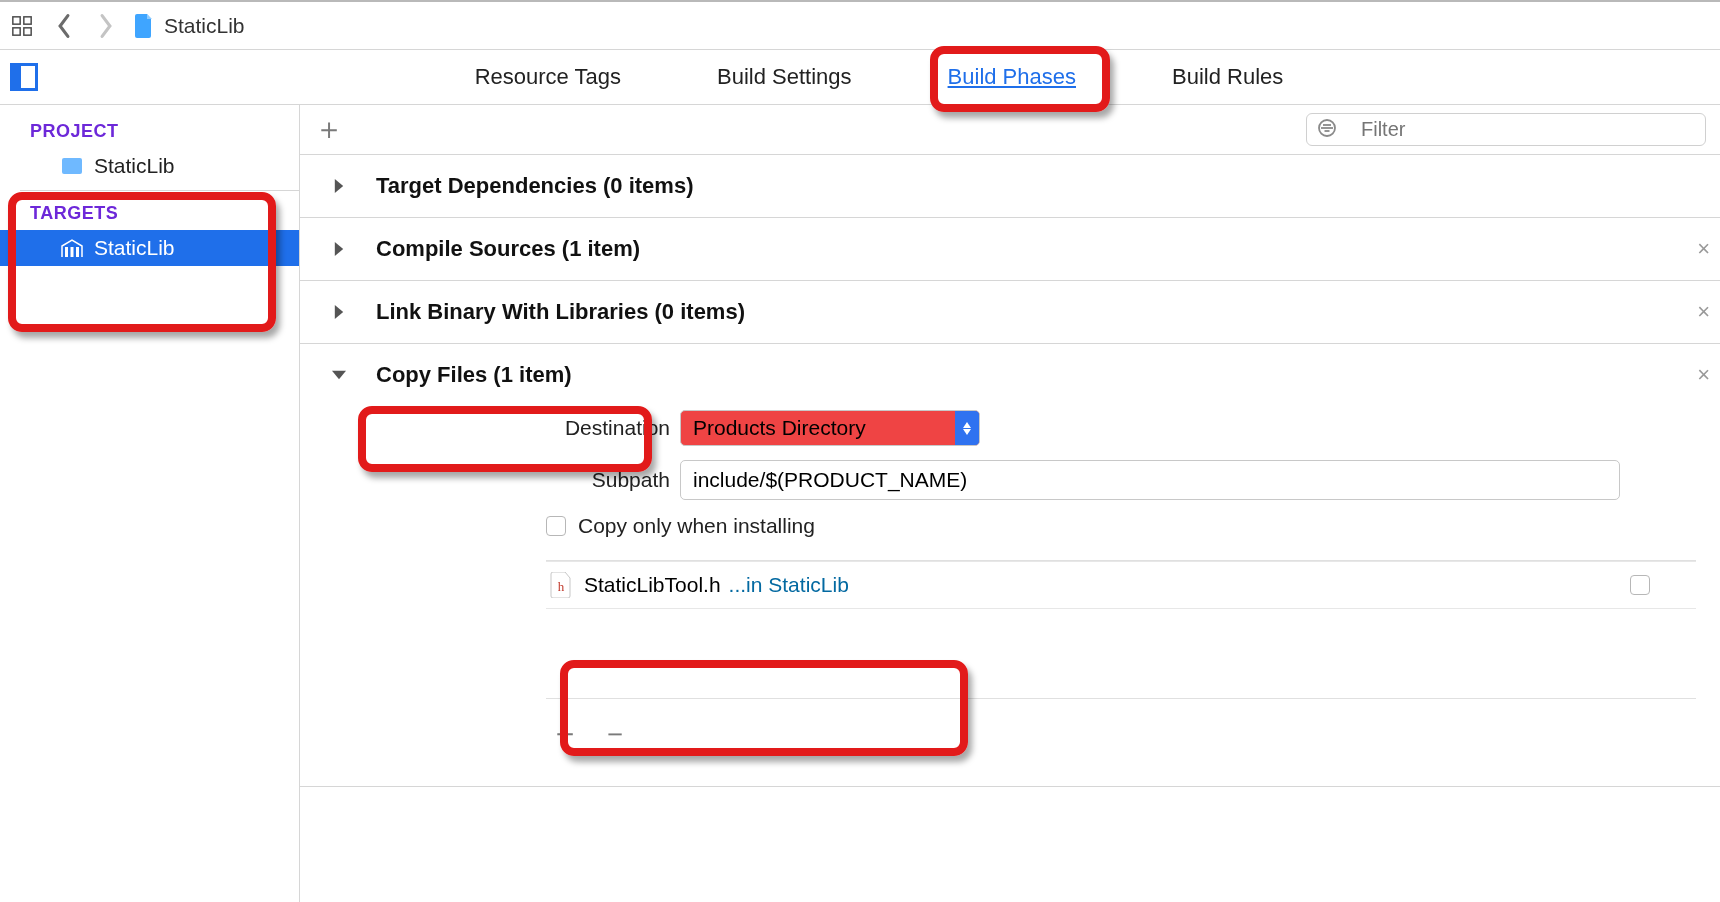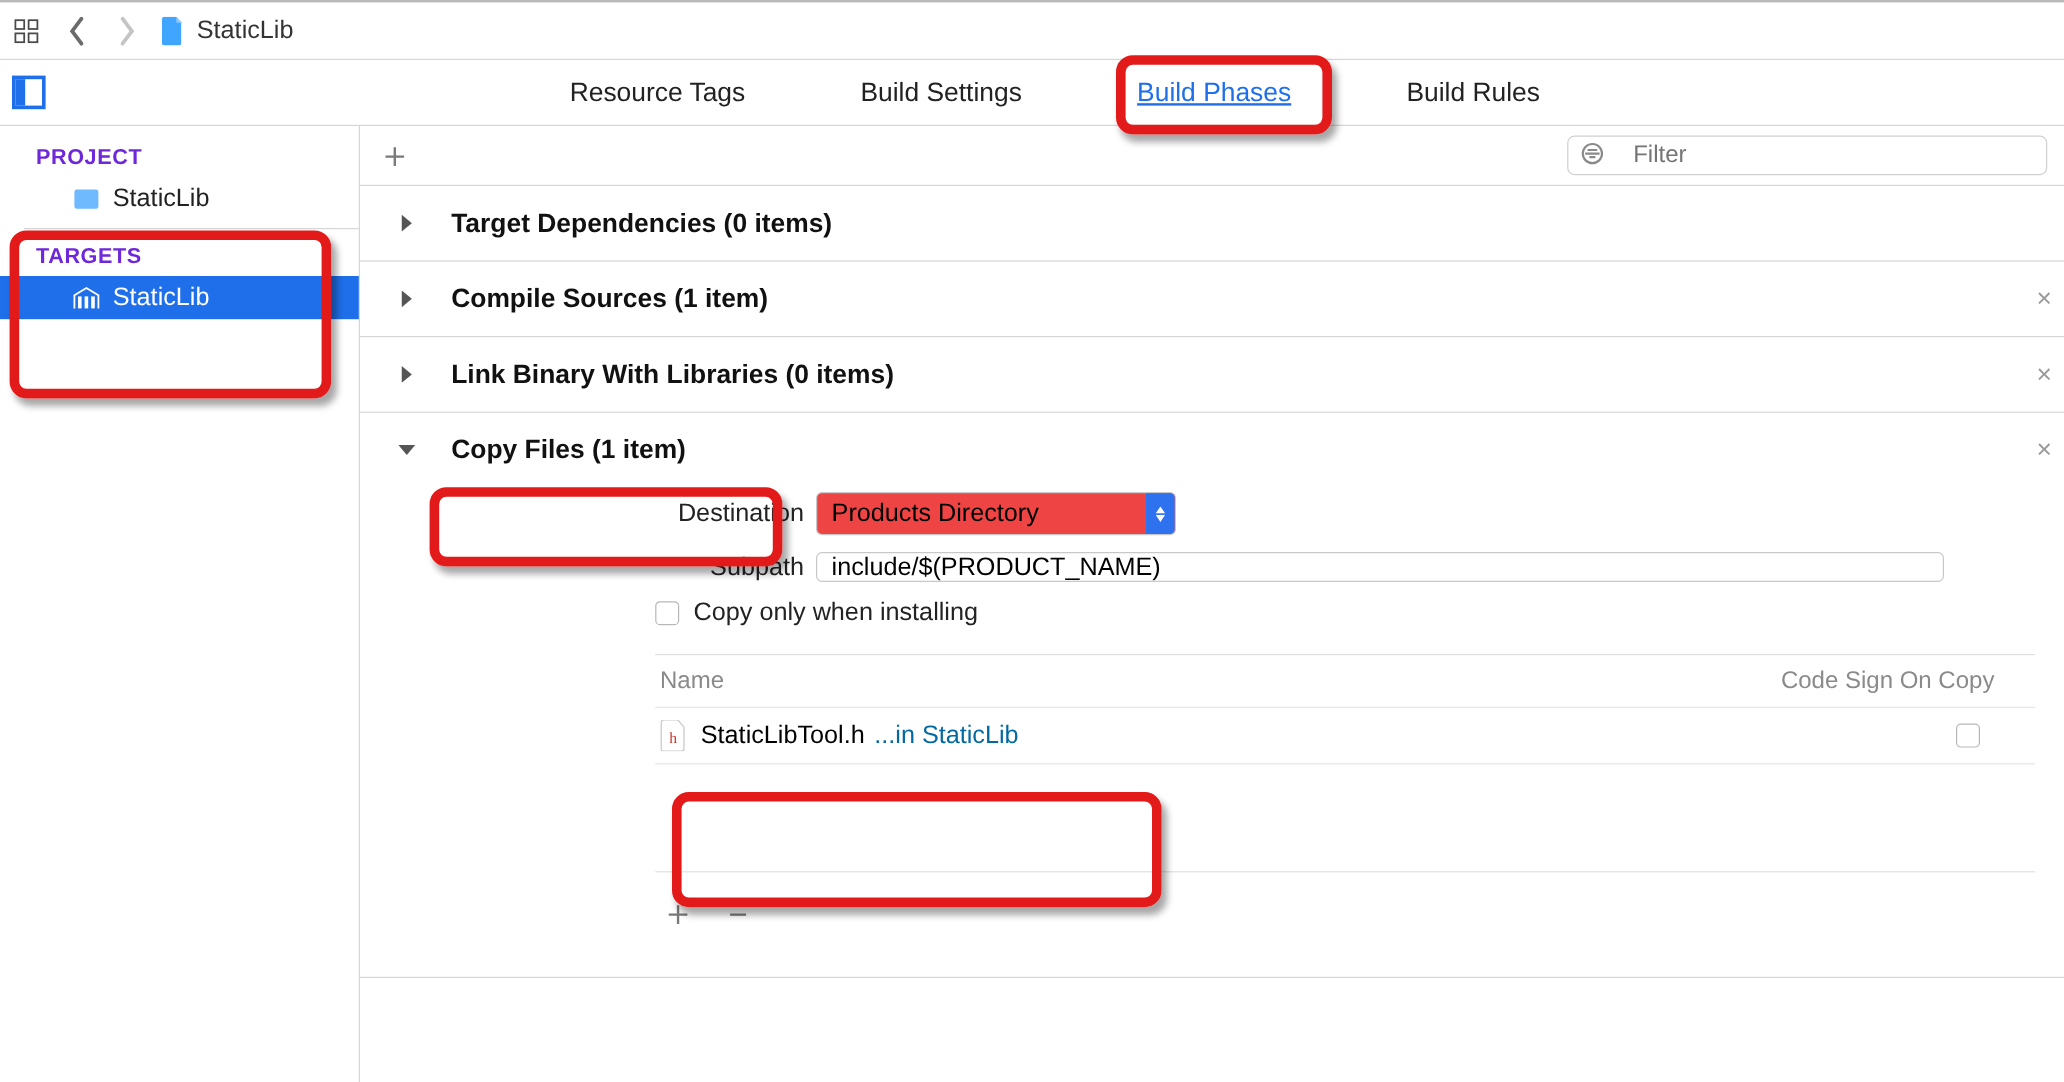--- a/index.html
+++ b/index.html
@@ -92,21 +92,21 @@
     border:1px solid #c8c8c8; border-radius:5px; height:36px;
     padding:0 0 0 12px; font-size:21px; min-width:300px;
     background:#ef4444; overflow:hidden;
   }
   .select-box .sel-arrows {
     width:24px; height:36px; background:#2f72f0;
     display:flex; flex-direction:column; align-items:center; justify-content:center; gap:1px;
   }
   .select-box .sel-arrows svg { fill:#fff; }
   .textfield {
-    border:1px solid #c8c8c8; border-radius:5px; height:25px;
+    border:1px solid #c8c8c8; border-radius:5px; height:40px;
     padding:0 12px; font-size:21px; flex:1; outline:none;
     max-width: 940px;
   }
   .chk-row { display:flex; align-items:center; gap:12px; margin: 4px 0 22px 16px;}
   .chk { width:20px; height:20px; border:1px solid #b7b7b7; border-radius:4px; background:#fff; }
   .chk-label { font-size:21px; color:#222; }
 
   .file-table { margin-left:16px; border-top:1px solid #e0e0e0; }
   .file-table-head { display:flex; padding:10px 4px; color:#8a8a8a; font-size:20px; }
   .file-table-head .col-name { flex:1; }
@@ -289,24 +289,20 @@
           <div class="form-row">
             <div class="lbl">Subpath</div>
             <input class="textfield" type="text" value="include/$(PRODUCT_NAME)" style="">
           </div>
           <div class="chk-row">
             <span class="chk"></span>
             <span class="chk-label">Copy only when installing</span>
           </div>
 
           <div class="file-table">
-            <div class="file-table-head">
-              <div class="col-name">Name</div>
-              <div class="col-sign">Code Sign On Copy</div>
-            </div>
             <div class="file-row">
               <span class="h-icon">
                 <svg width="22" height="26" viewBox="0 0 22 26">
                     <path d="M3 0h12l5 6v18a2 2 0 0 1-2 2H3a2 2 0 0 1-2-2V2a2 2 0 0 1 2-2z" fill="#fff" stroke="#c7c7c7"></path>
                     <text x="11" y="19" text-anchor="middle" font-size="13" font-family="serif" fill="#c0392b">h</text>
                   </svg>
               </span>
               <span class="fname">StaticLibTool.h</span>
               <span class="floc">...in StaticLib</span>
               <span class="col-sign">

